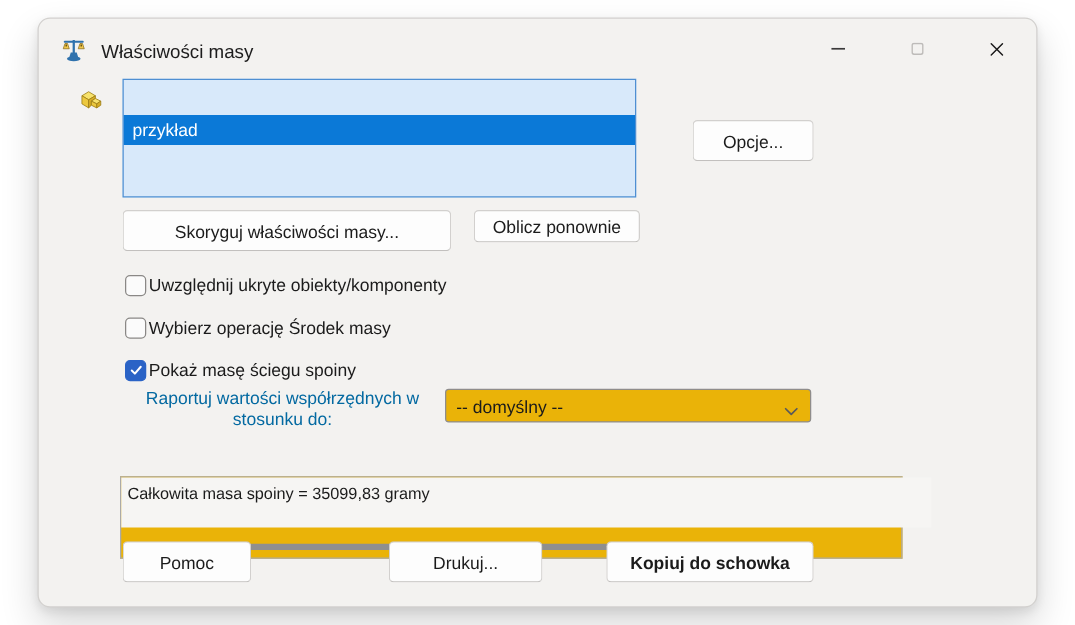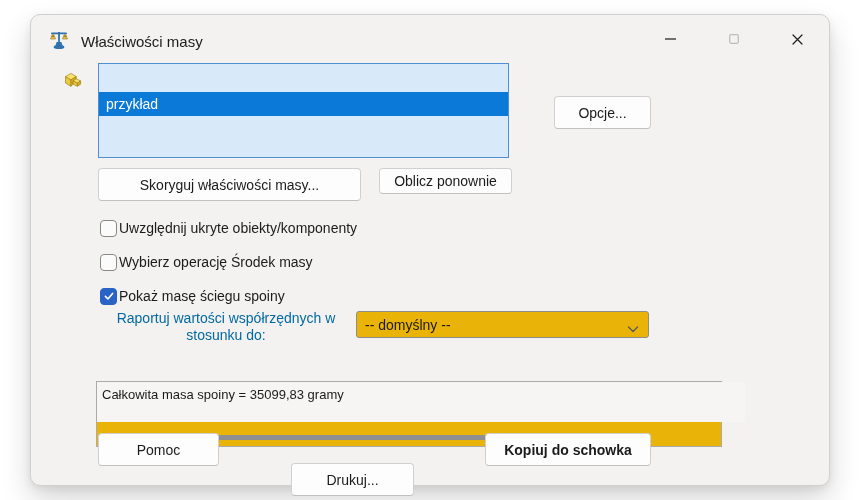--- a/index.html
+++ b/index.html
@@ -33,22 +33,22 @@
   
   .btn {
     position:absolute; display:flex; align-items:center; justify-content:center;
     background:#fdfdfd; border:1px solid #d2d0ce; border-bottom-color:#c2c0be;
     border-radius:4px; font-size:14px; color:#1b1b1b; cursor:default;
     white-space:nowrap;
   }
   .btn-options   { left:523px; top:81px;  width:97px;  height:33px; }
   .btn-override  { left:67px;  top:153px; width:263px; height:33px; }
   .btn-recalc    { left:348px; top:153px; width:133px; height:26px; }
-  .btn-help      { left:67px;  top:418px; width:121px; height:33px; }
-  .btn-print     { left:260px; top:418px; width:123px; height:33px;margin-top:30px; }
+  .btn-help      { left:67px;  top:418px; width:103px; height:33px; }
+  .btn-print     { left:280px; top:418px; width:123px; height:33px; }
   .btn-copy      { left:454px; top:418px; width:166px; height:33px;font-weight:bold; }
   
   .doc-icon { position:absolute; left:27px; top:53px; width:28px; height:28px; }
   .listbox {
     position:absolute; left:67px; top:48px; width:411px; height:95px;
     background:#d8e9fa; border:1px solid #4f8fd2;
   }
   .list-item {
     height:24px; line-height:24px; padding-left:7px; font-size:14px;
   }

